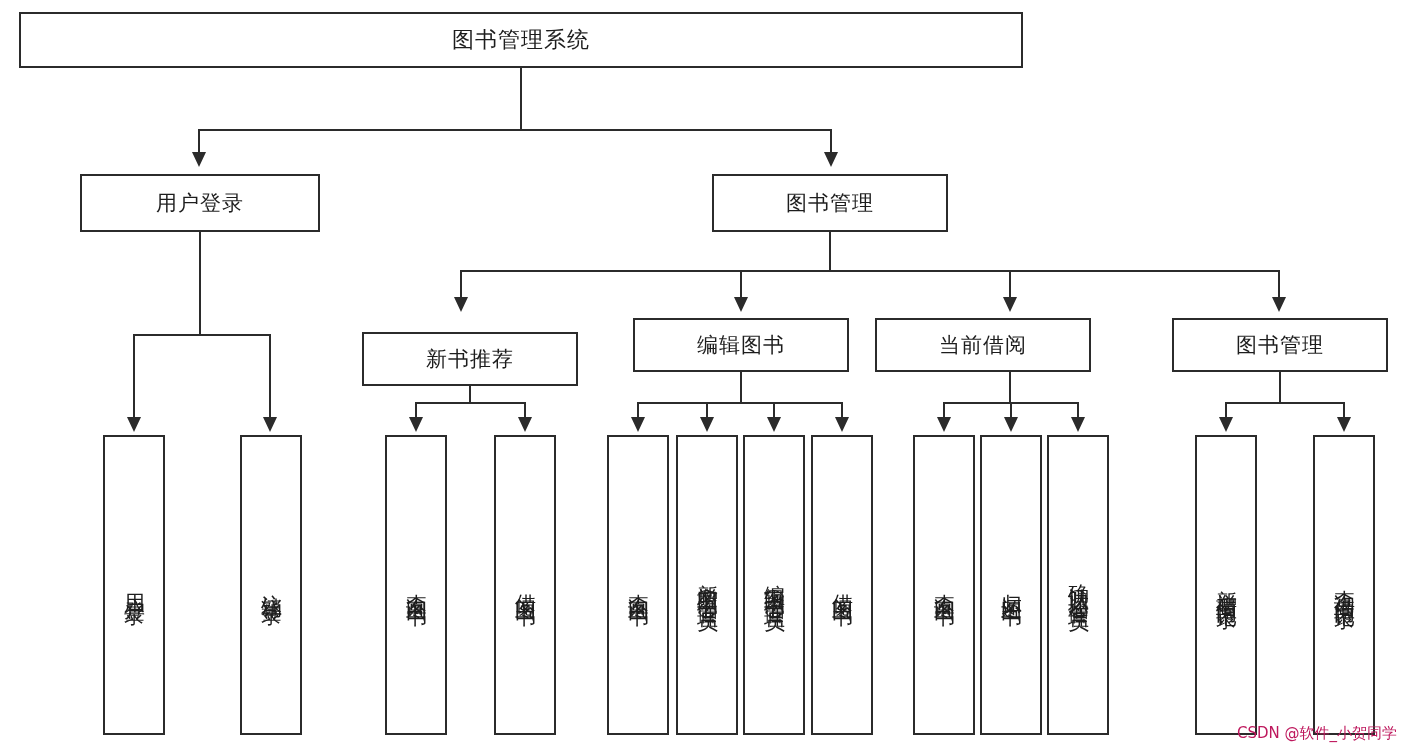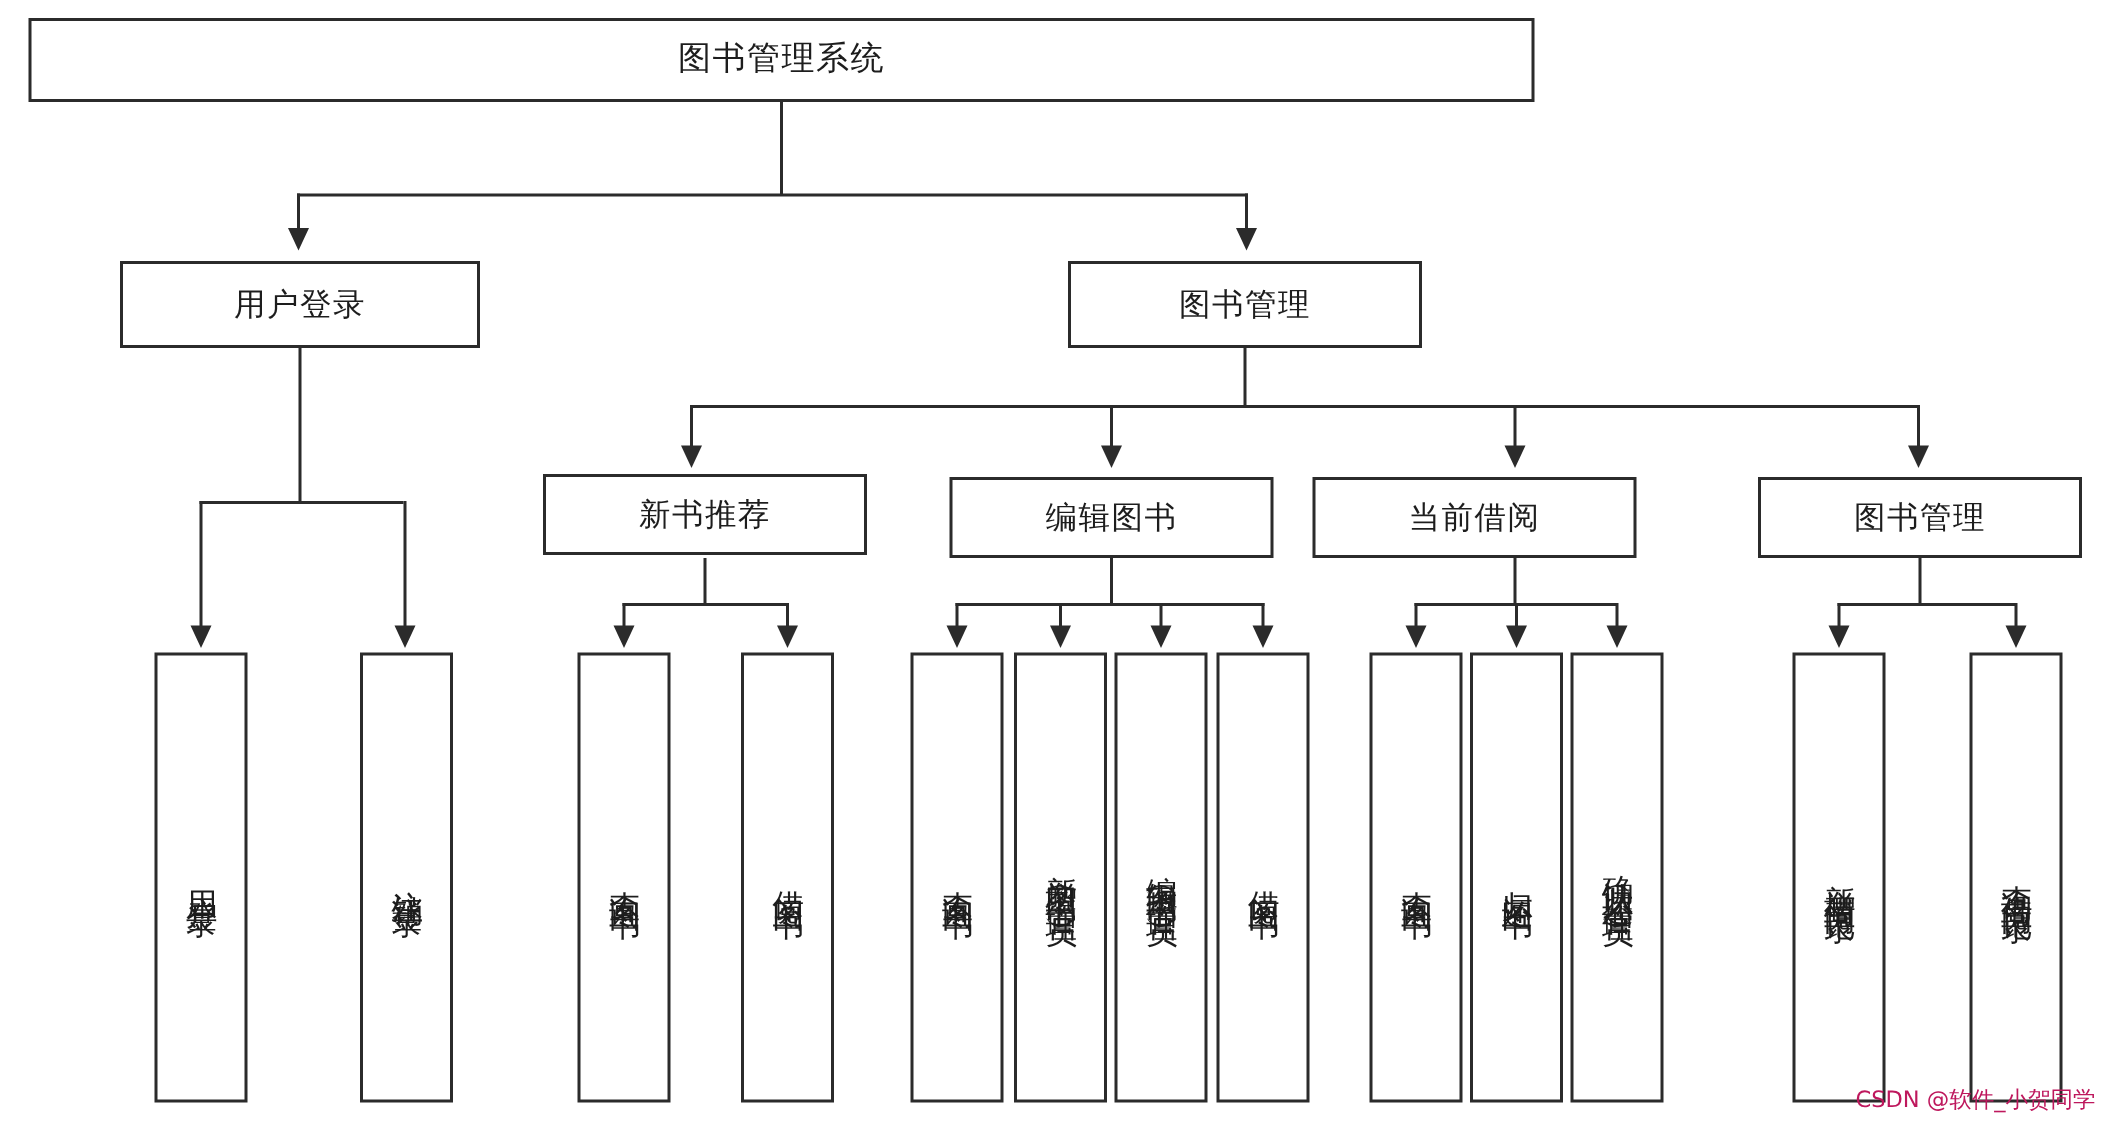--- a/index.html
+++ b/index.html
@@ -122,21 +122,21 @@
   <div class="ln h" style="left:460px; top:270px; width:820px; height:2px;"></div>
   <div class="ln v" style="left:460px; top:270px; width:2px; height:30px;"></div>
   <div class="arrow" style="left:454px; top:297px;"></div>
   <div class="ln v" style="left:740px; top:270px; width:2px; height:30px;"></div>
   <div class="arrow" style="left:734px; top:297px;"></div>
   <div class="ln v" style="left:1009px; top:270px; width:2px; height:30px;"></div>
   <div class="arrow" style="left:1003px; top:297px;"></div>
   <div class="ln v" style="left:1278px; top:270px; width:2px; height:30px;"></div>
   <div class="arrow" style="left:1272px; top:297px;"></div>
 
-  <div class="node h" style="left:362px; top:316px; width:216px; height:54px;">
+  <div class="node h" style="left:362px; top:332px; width:216px; height:54px;">
     <span class="node-label">新书推荐</span>
   </div>
   <div class="node h" style="left:633px; top:318px; width:216px; height:54px;">
     <span class="node-label">编辑图书</span>
   </div>
   <div class="node h" style="left:875px; top:318px; width:216px; height:54px;">
     <span class="node-label">当前借阅</span>
   </div>
   <div class="node h" style="left:1172px; top:318px; width:216px; height:54px;">
     <span class="node-label">图书管理</span>

